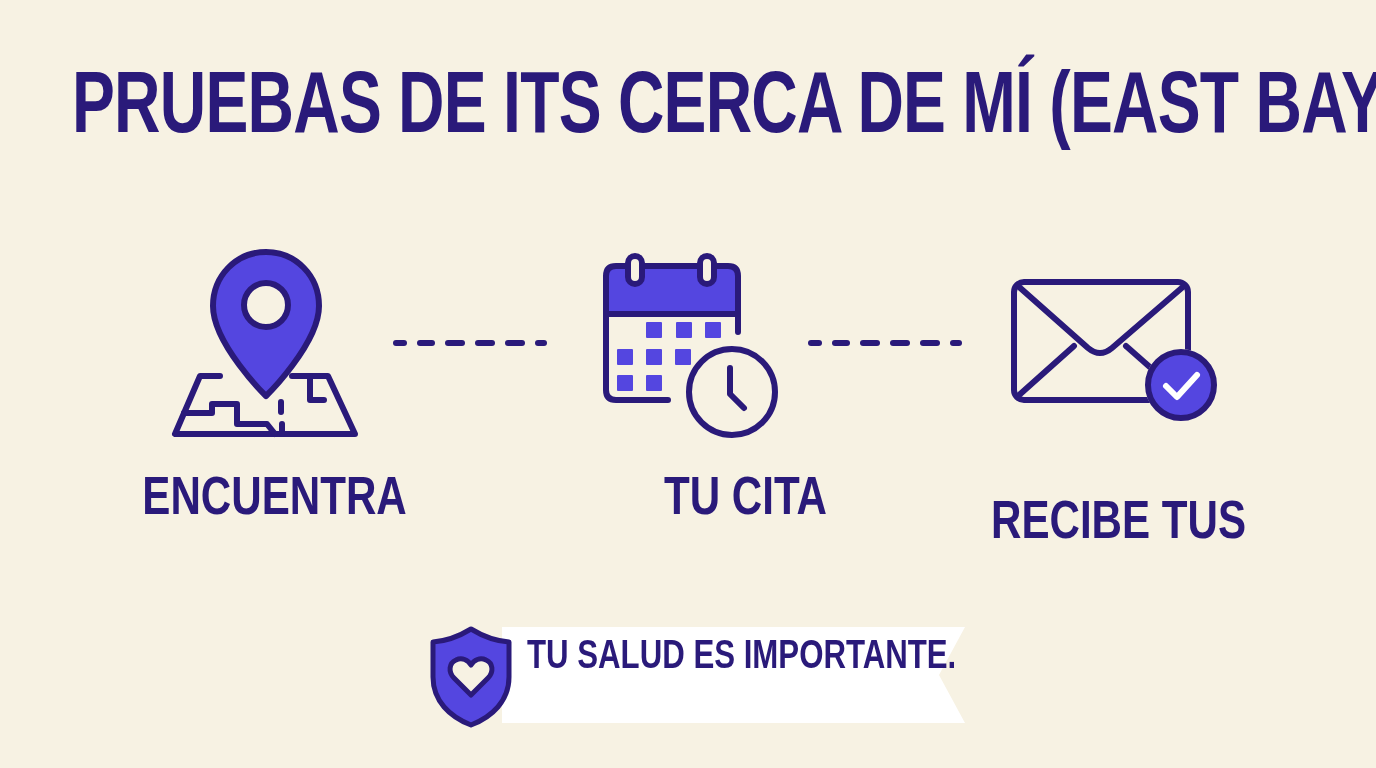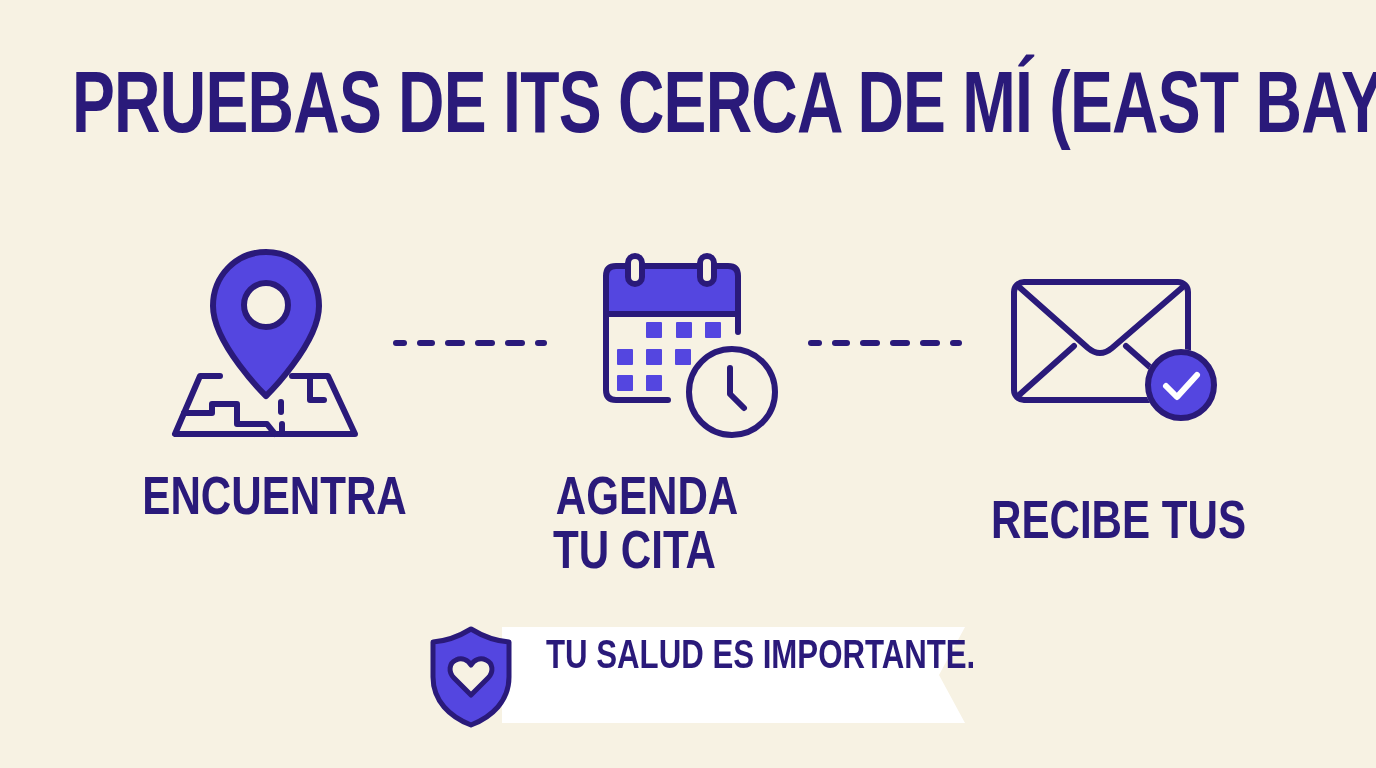--- a/index.html
+++ b/index.html
@@ -15,29 +15,29 @@
     font-weight:bold;
     display:inline-block;
     transform-origin:left top;
     white-space:nowrap;
     text-transform:uppercase;
   }
   #title-wrap { position:absolute; left:72px; top:58px; width:1234px; height:90px; }
   #title { font-size:88px; line-height:88px; transform:scaleX(0.73); letter-spacing:-1px; }
 
   .icon { position:absolute; }
-  .step-label { position:absolute; text-align:left; }
+  .step-label { position:absolute; text-align:right; }
   .step-label .line { display:block; font-size:54px; line-height:54px; font-weight:bold; white-space:nowrap; }
   .line span { display:inline-block; transform:scaleX(0.78); transform-origin:center; }
 
   .dashes { position:absolute; top:340px; height:6px; display:flex; gap:10px; align-items:center; }
   .dashes i { display:block; height:6px; background:#2a1a7a; border-radius:3px; }
 
   #ribbon { position:absolute; left:502px; top:627px; width:463px; height:96px; }
-  #ribbon-text { position:absolute; left:546px; top:634px; }
+  #ribbon-text { position:absolute; left:527px; top:634px; }
   #ribbon-text .rl { display:block; font-size:40px; line-height:40px; font-weight:bold; white-space:nowrap; }
   #ribbon-text .rl span { display:inline-block; transform:scaleX(0.78); transform-origin:left center; }
   #shield { position:absolute; left:428px; top:625px; }
 </style>
 </head>
 <body>
 
 <div id="title-wrap">
   <span id="title" class="cond">PRUEBAS DE ITS CERCA DE MÍ (EAST BAY)</span>
 </div>
@@ -99,21 +99,20 @@
   <path d="M116 68 L150 98" fill="none" stroke="#2a1a7a" stroke-width="6" stroke-linecap="round"></path>
   <circle cx="171" cy="107" r="36" fill="#f7f2e3"></circle>
   <circle cx="171" cy="107" r="33" fill="#5446e0" stroke="#2a1a7a" stroke-width="6"></circle>
   <path d="M156 108 L167 119 L187 97" fill="none" stroke="#ffffff" stroke-width="6" stroke-linecap="round" stroke-linejoin="round"></path>
 </svg>
 
 <div class="step-label" style="left:105px;top:468px;width:320px;">
   <span class="line"><span>ENCUENTRA</span></span>
 </div>
 <div class="step-label" style="left:530px;top:468px;width:320px;">
-  <span class="line"><span>AGENDA</span></span>
   <span class="line"><span>TU CITA</span></span>
 </div>
 <div class="step-label" style="left:955px;top:492px;width:320px;">
   <span class="line"><span>RECIBE TUS</span></span>
 </div>
 
 <svg id="ribbon" viewBox="0 0 463 96" width="463" height="96">
   <path d="M0 0 L463 0 L437 48 L463 96 L0 96 Z" fill="#ffffff"></path>
 </svg>
 

